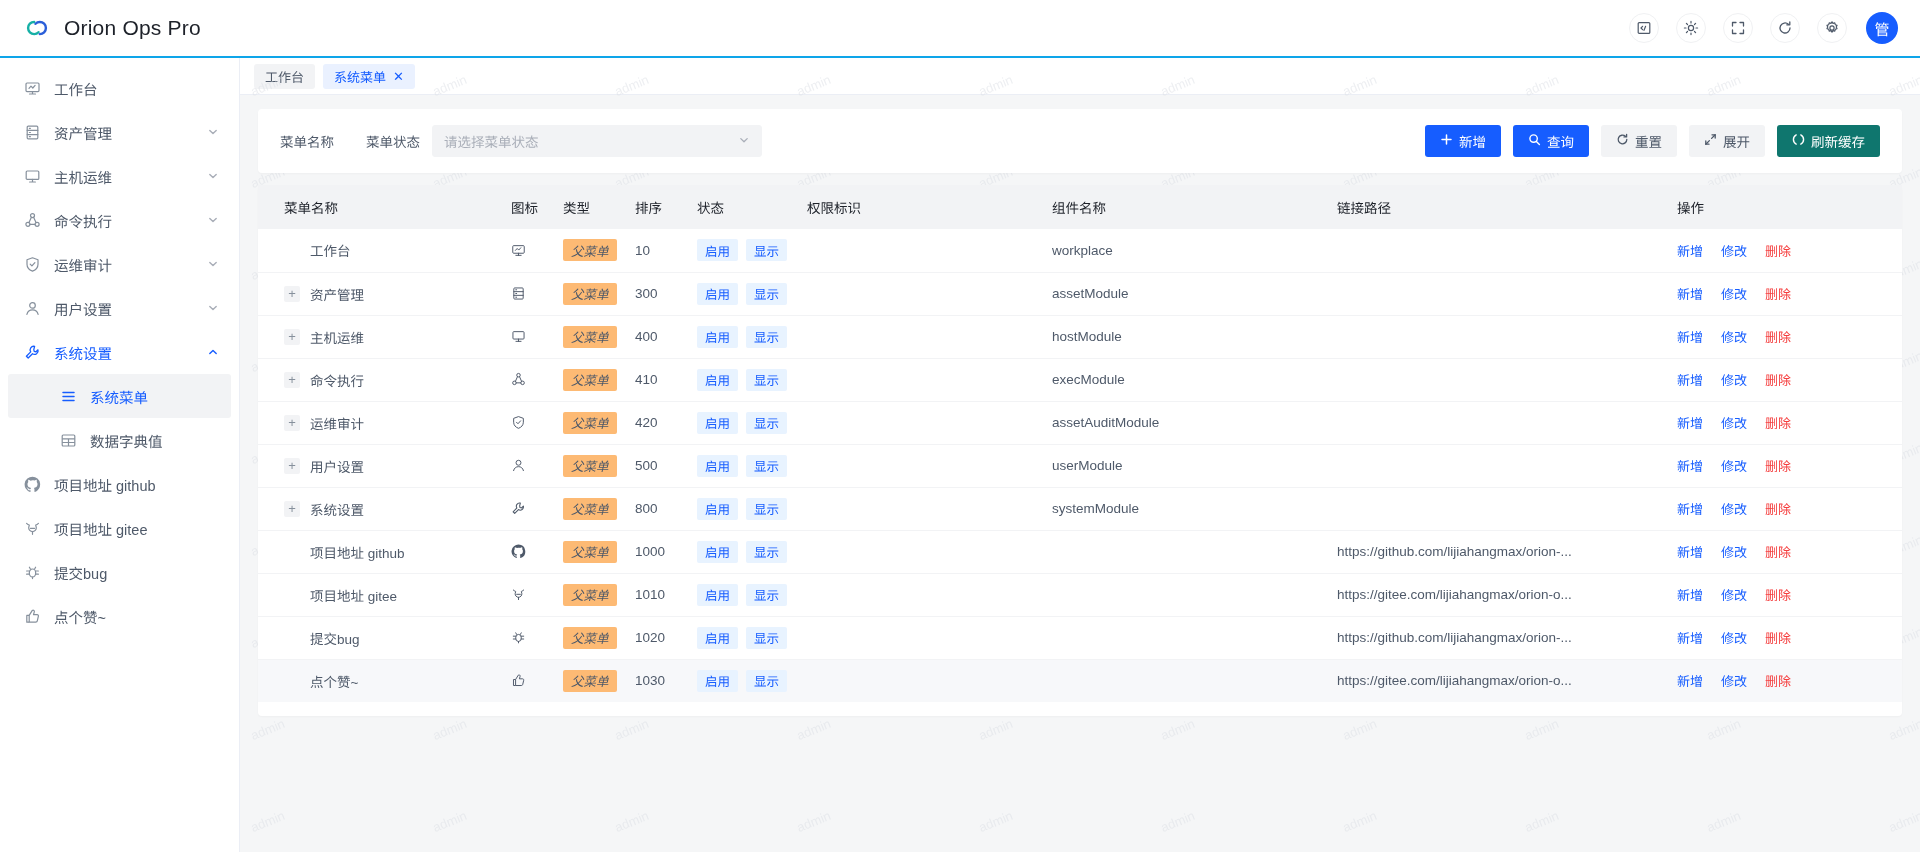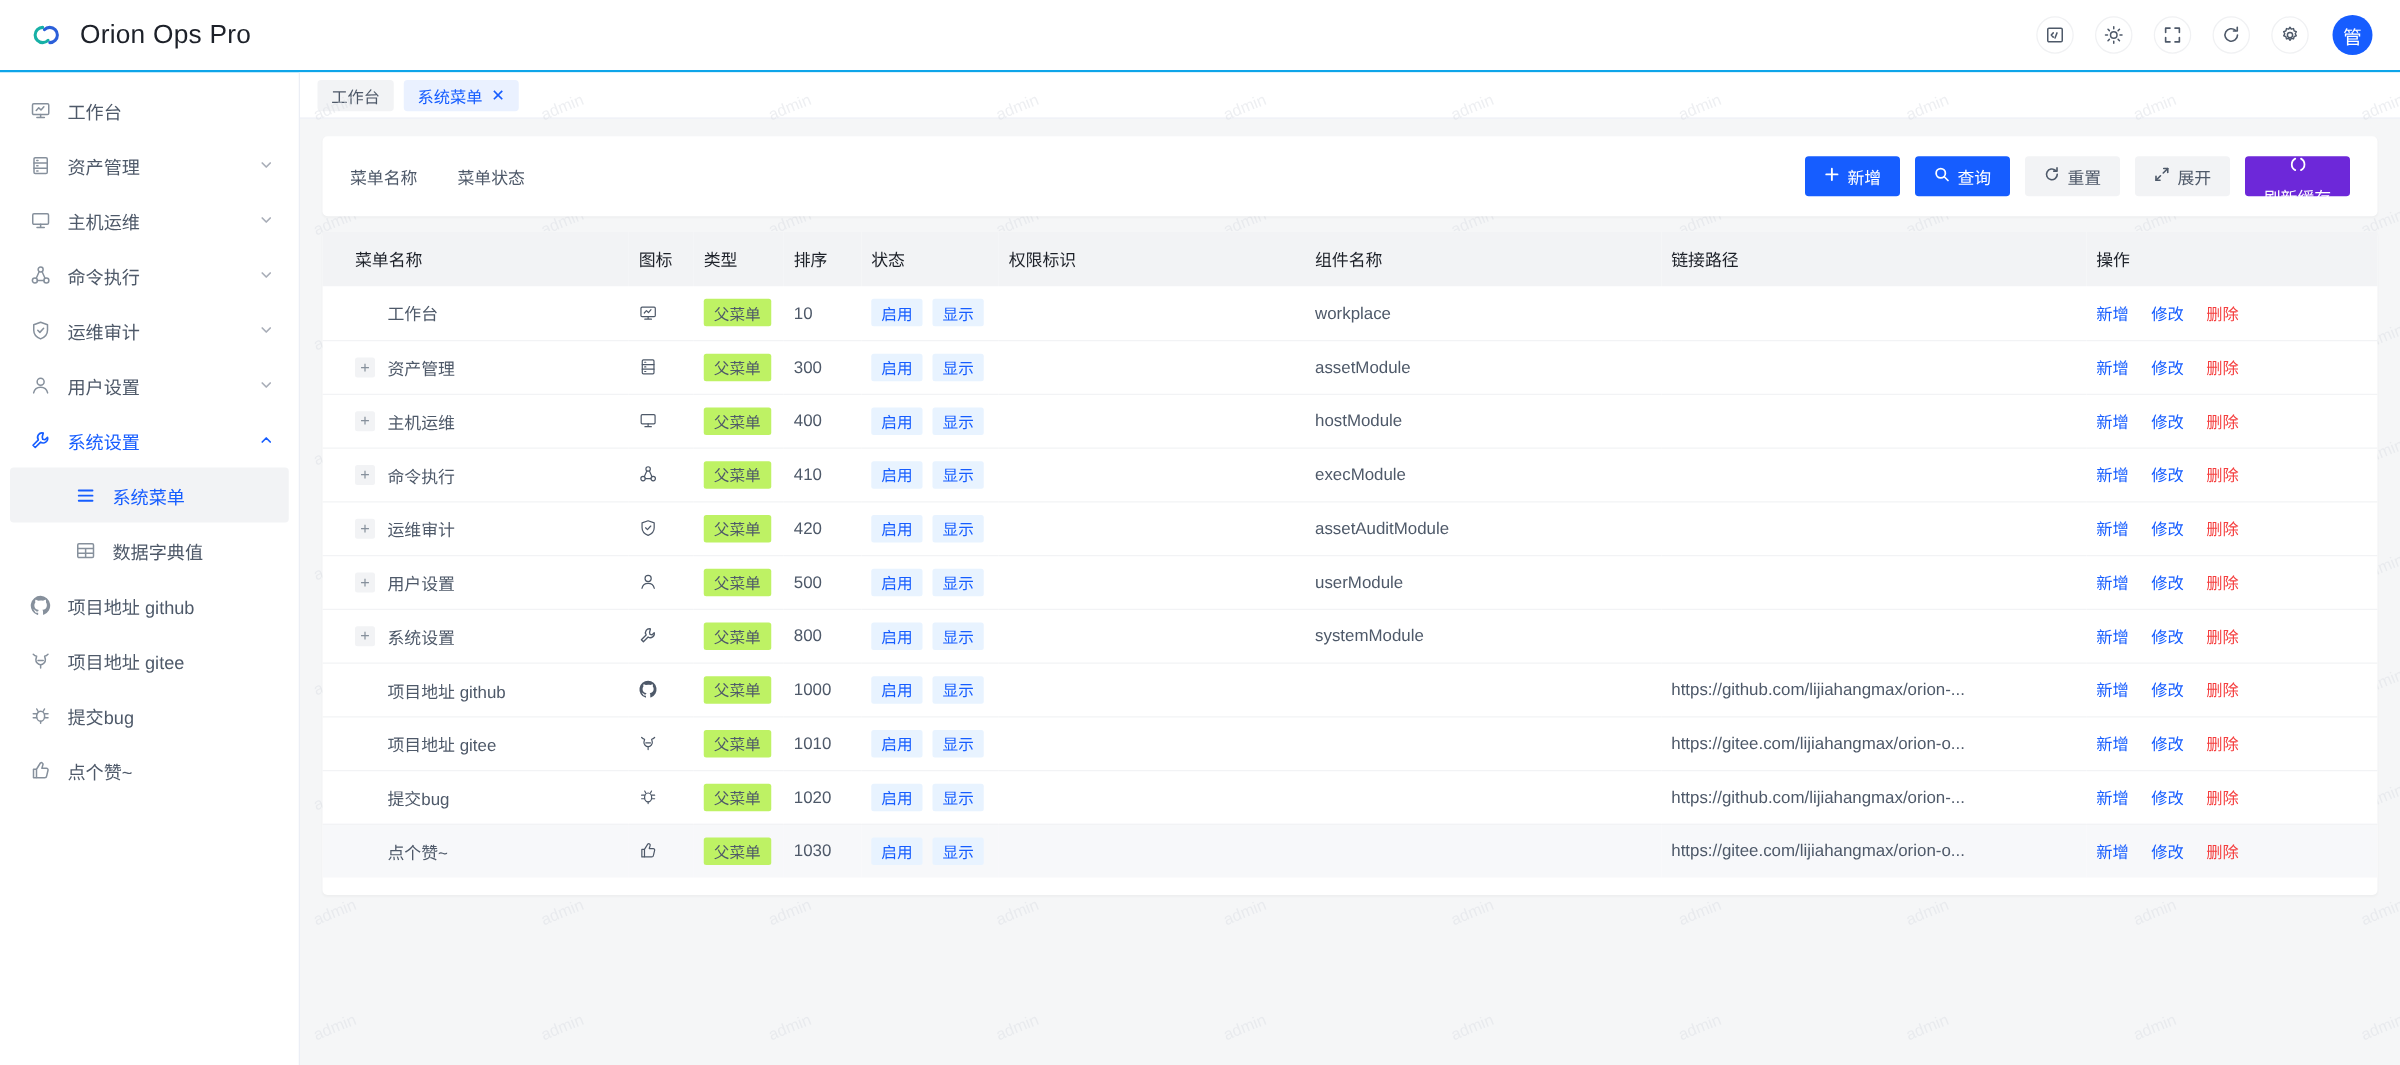--- a/index.html
+++ b/index.html
@@ -132,21 +132,21 @@
   }
   .field.status { margin-left: 32px; }
   .btn-group { margin-left: auto; display: flex; align-items: center; gap: 12px; }
   .btn {
     height: 32px; border-radius: 3px; padding: 0 15px;
     display: flex; align-items: center; gap: 6px;
     font-size: 13.5px; cursor: pointer; border: none; white-space: nowrap;
   }
   .btn-primary { background: #165dff; color: #fff; }
   .btn-default { background: #f2f3f5; color: #4e5969; }
-  .btn-warning { background: #6d28d9; color: #fff; flex-direction: column; }
+  .btn-warning { background: #0f766e; color: #fff; }
 
   
   .table-panel { padding: 0 0 14px 0; position: relative; z-index: 6; }
   table { width: 100%; border-collapse: collapse; table-layout: fixed; }
   thead th {
     background: #f2f3f5; height: 44px;
     font-size: 13.5px; font-weight: 400; color: #1d2129; text-align: left;
     padding: 0 8px;
   }
   thead th:first-child { padding-left: 26px; }
@@ -174,21 +174,21 @@
     background: #f2f3f5; border-radius: 2px;
     display: flex; align-items: center; justify-content: center;
     color: #86909c; font-size: 13px; line-height: 1; cursor: pointer;
   }
   .expander.spacer { background: transparent; cursor: default; }
   .row-icon { color: #4e5969; display: flex; align-items: center; }
   .tag {
     display: inline-flex; align-items: center; height: 22px; padding: 0 8px;
     border-radius: 2px; font-size: 12.5px; white-space: nowrap;
   }
-  .tag-gray { background: #bef264; color: #4e5969; }
+  .tag-gray { background: #fdba74; color: #4e5969; font-style: italic; }
   .tag-blue { background: #e8f3ff; color: #165dff; }
   .status-cell { display:flex; gap: 8px; align-items:center; }
   .ops-cell { display: flex; gap: 18px; align-items: center; }
   .link { font-size: 13px; cursor: pointer; }
   .link-blue { color: #165dff; }
   .link-red  { color: #f53f3f; }
   .path-text { white-space: nowrap; overflow: hidden; text-overflow: ellipsis; }
 </style>
 </head>
 <body>
@@ -514,20 +514,28 @@
 
       <div class="panels">
 
         <div class="panel search-panel">
           <div class="field">
             <span class="field-label">菜单名称</span>
           </div>
 
           <div class="field status">
             <span class="field-label">菜单状态</span>
+            <div class="select-box">
+              <span>请选择菜单状态</span>
+              <span>
+                <svg width="12" height="12" viewBox="0 0 12 12" fill="none" stroke="#a9aeb8" stroke-width="1.3">
+                    <path d="M2.8 4.6 6 7.8l3.2-3.2" stroke-linecap="round" stroke-linejoin="round"></path>
+                  </svg>
+              </span>
+            </div>
           </div>
 
           <div class="btn-group">
             <div class="btn btn-primary">
               <span>
                 <svg width="13" height="13" viewBox="0 0 13 13" fill="none" stroke="#fff" stroke-width="1.5">
                     <path d="M6.5 2v9M2 6.5h9" stroke-linecap="round"></path>
                   </svg>
               </span>
               <span>新增</span>

